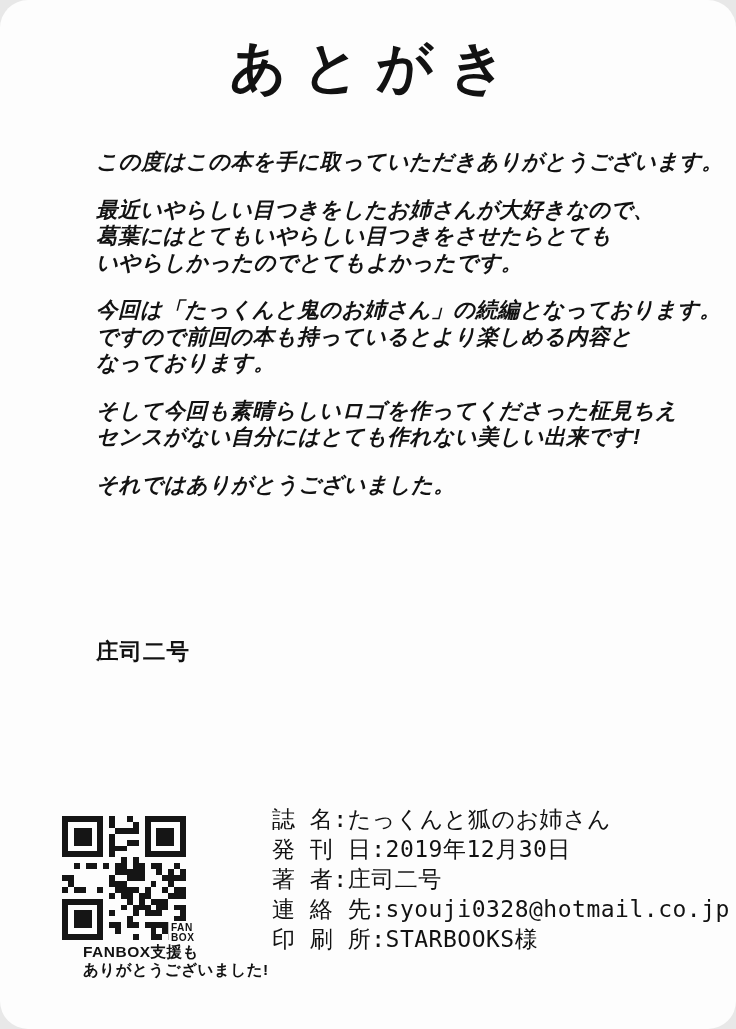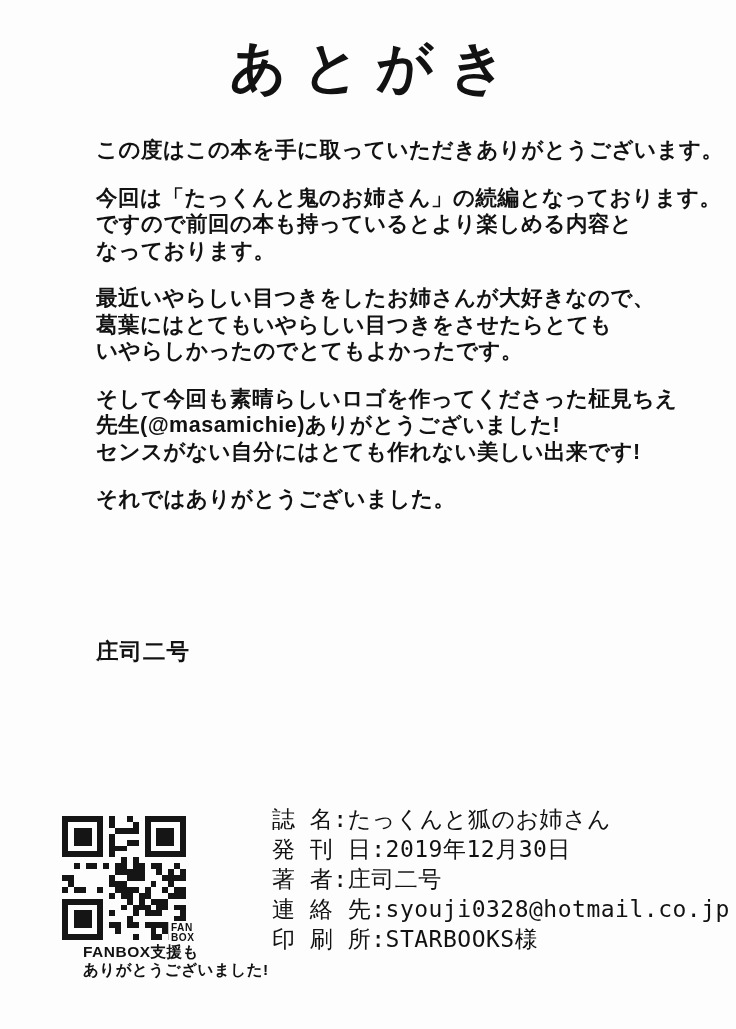--- a/index.html
+++ b/index.html
@@ -9,20 +9,21 @@
   }
   .page {
     position: relative;
     width: 736px;
     height: 1029px;
     margin: 0 auto;
     background: #fdfdfd;
     color: #121212;
     overflow: hidden;
     font-family: "Liberation Sans", "DejaVu Sans", sans-serif;
+    border-radius: 28px;
   }
   .title {
     position: absolute;
     top: 30px;
     left: 0;
     width: 100%;
     margin: 0;
     text-align: center;
     font-family: "DejaVu Serif", "Liberation Serif", serif;
     font-weight: bold;
@@ -35,21 +36,22 @@
     position: absolute;
     left: 96px;
     top: 133px;
     width: 600px;
     font-size: 21.5px;
     line-height: 26.5px;
     font-weight: bold;
     letter-spacing: 0.5px;
   }
   .body-text p {
-    margin: 4px 0 21px 0;
+    margin: 16px 0 21px 0;
+    font-style: italic;
   }
   .body-text .line {
     display: block;
     white-space: nowrap;
   }
   .signature {
     position: absolute;
     left: 96px;
     top: 636px;
     font-size: 22.5px;
@@ -120,34 +122,33 @@
 
 <div class="page">
 
   <h1 class="title">あとがき</h1>
 
   <div class="body-text">
     <p>
       <span class="line">この度はこの本を手に取っていただきありがとうございます。</span>
     </p>
     <p>
+      <span class="line">最近いやらしい目つきをしたお姉さんが大好きなので、</span>
+      <span class="line">葛葉にはとてもいやらしい目つきをさせたらとても</span>
+      <span class="line">いやらしかったのでとてもよかったです。</span>
+    </p>
+    <p>
       <span class="line">今回は「たっくんと鬼のお姉さん」の続編となっております。</span>
       <span class="line">ですので前回の本も持っているとより楽しめる内容と</span>
       <span class="line">なっております。</span>
     </p>
     <p>
-      <span class="line">最近いやらしい目つきをしたお姉さんが大好きなので、</span>
-      <span class="line">葛葉にはとてもいやらしい目つきをさせたらとても</span>
-      <span class="line">いやらしかったのでとてもよかったです。</span>
-    </p>
-    <p>
     </p>
     <p>
       <span class="line">そして今回も素晴らしいロゴを作ってくださった柾見ちえ</span>
-      <span class="line">先生(@masamichie)ありがとうございました!</span>
       <span class="line">センスがない自分にはとても作れない美しい出来です!</span>
     </p>
     <p>
       <span class="line">それではありがとうございました。</span>
     </p>
   </div>
 
   <div class="signature">庄司二号</div>
 
   <div class="colophon">

